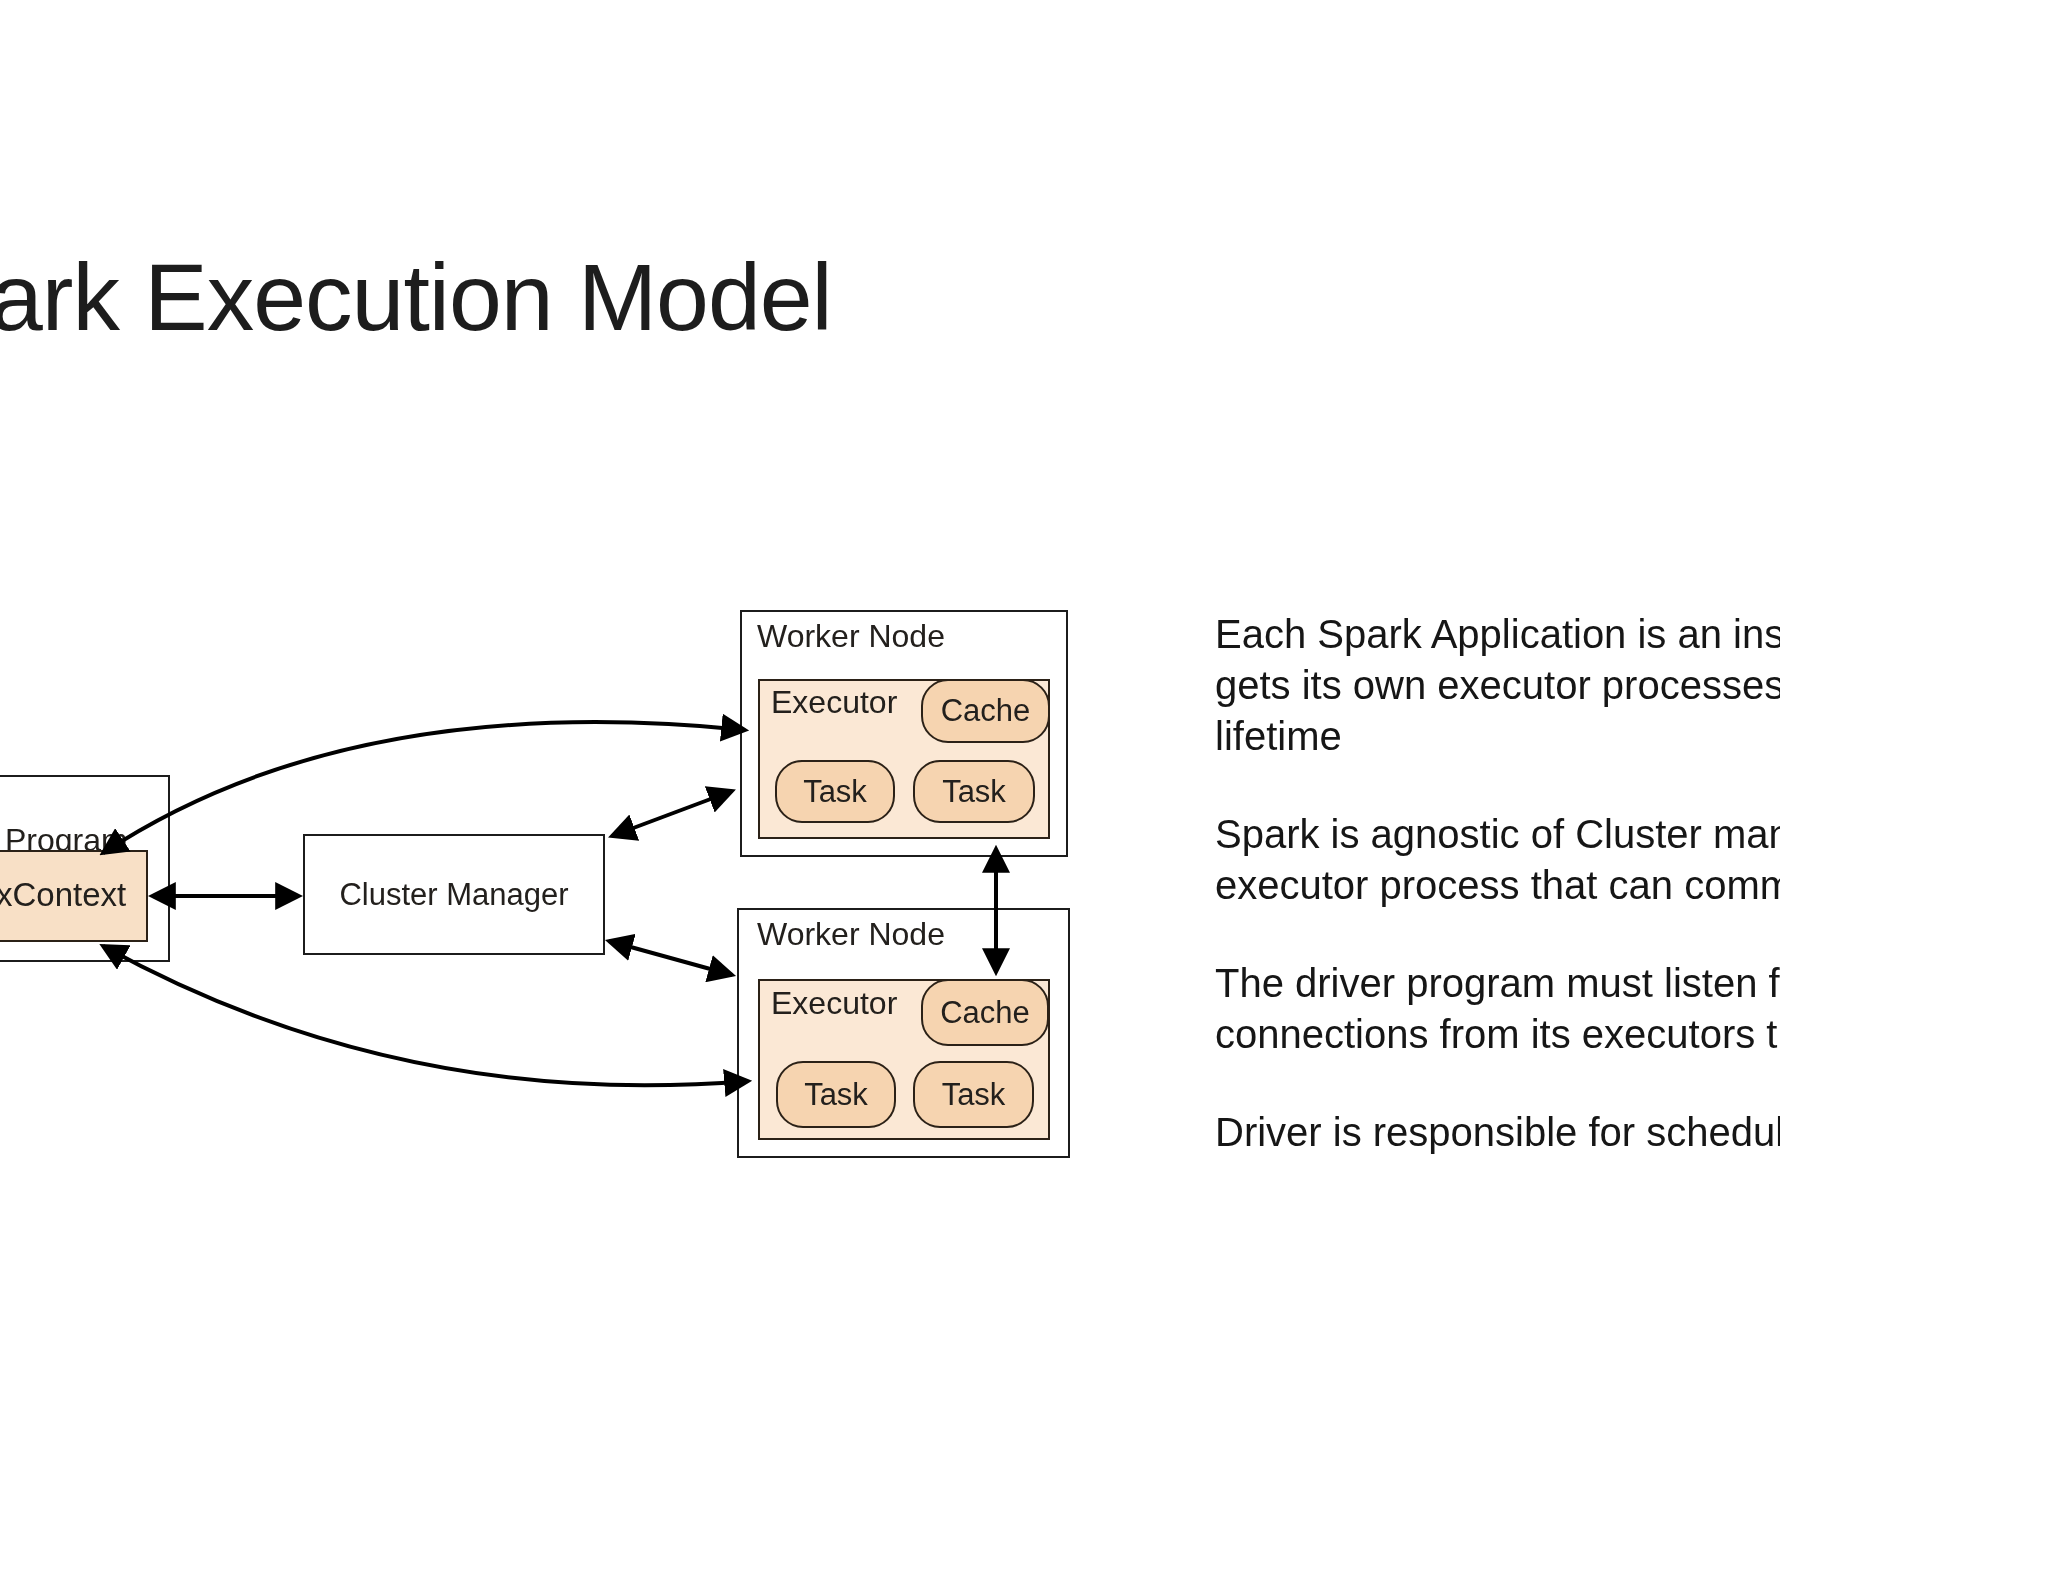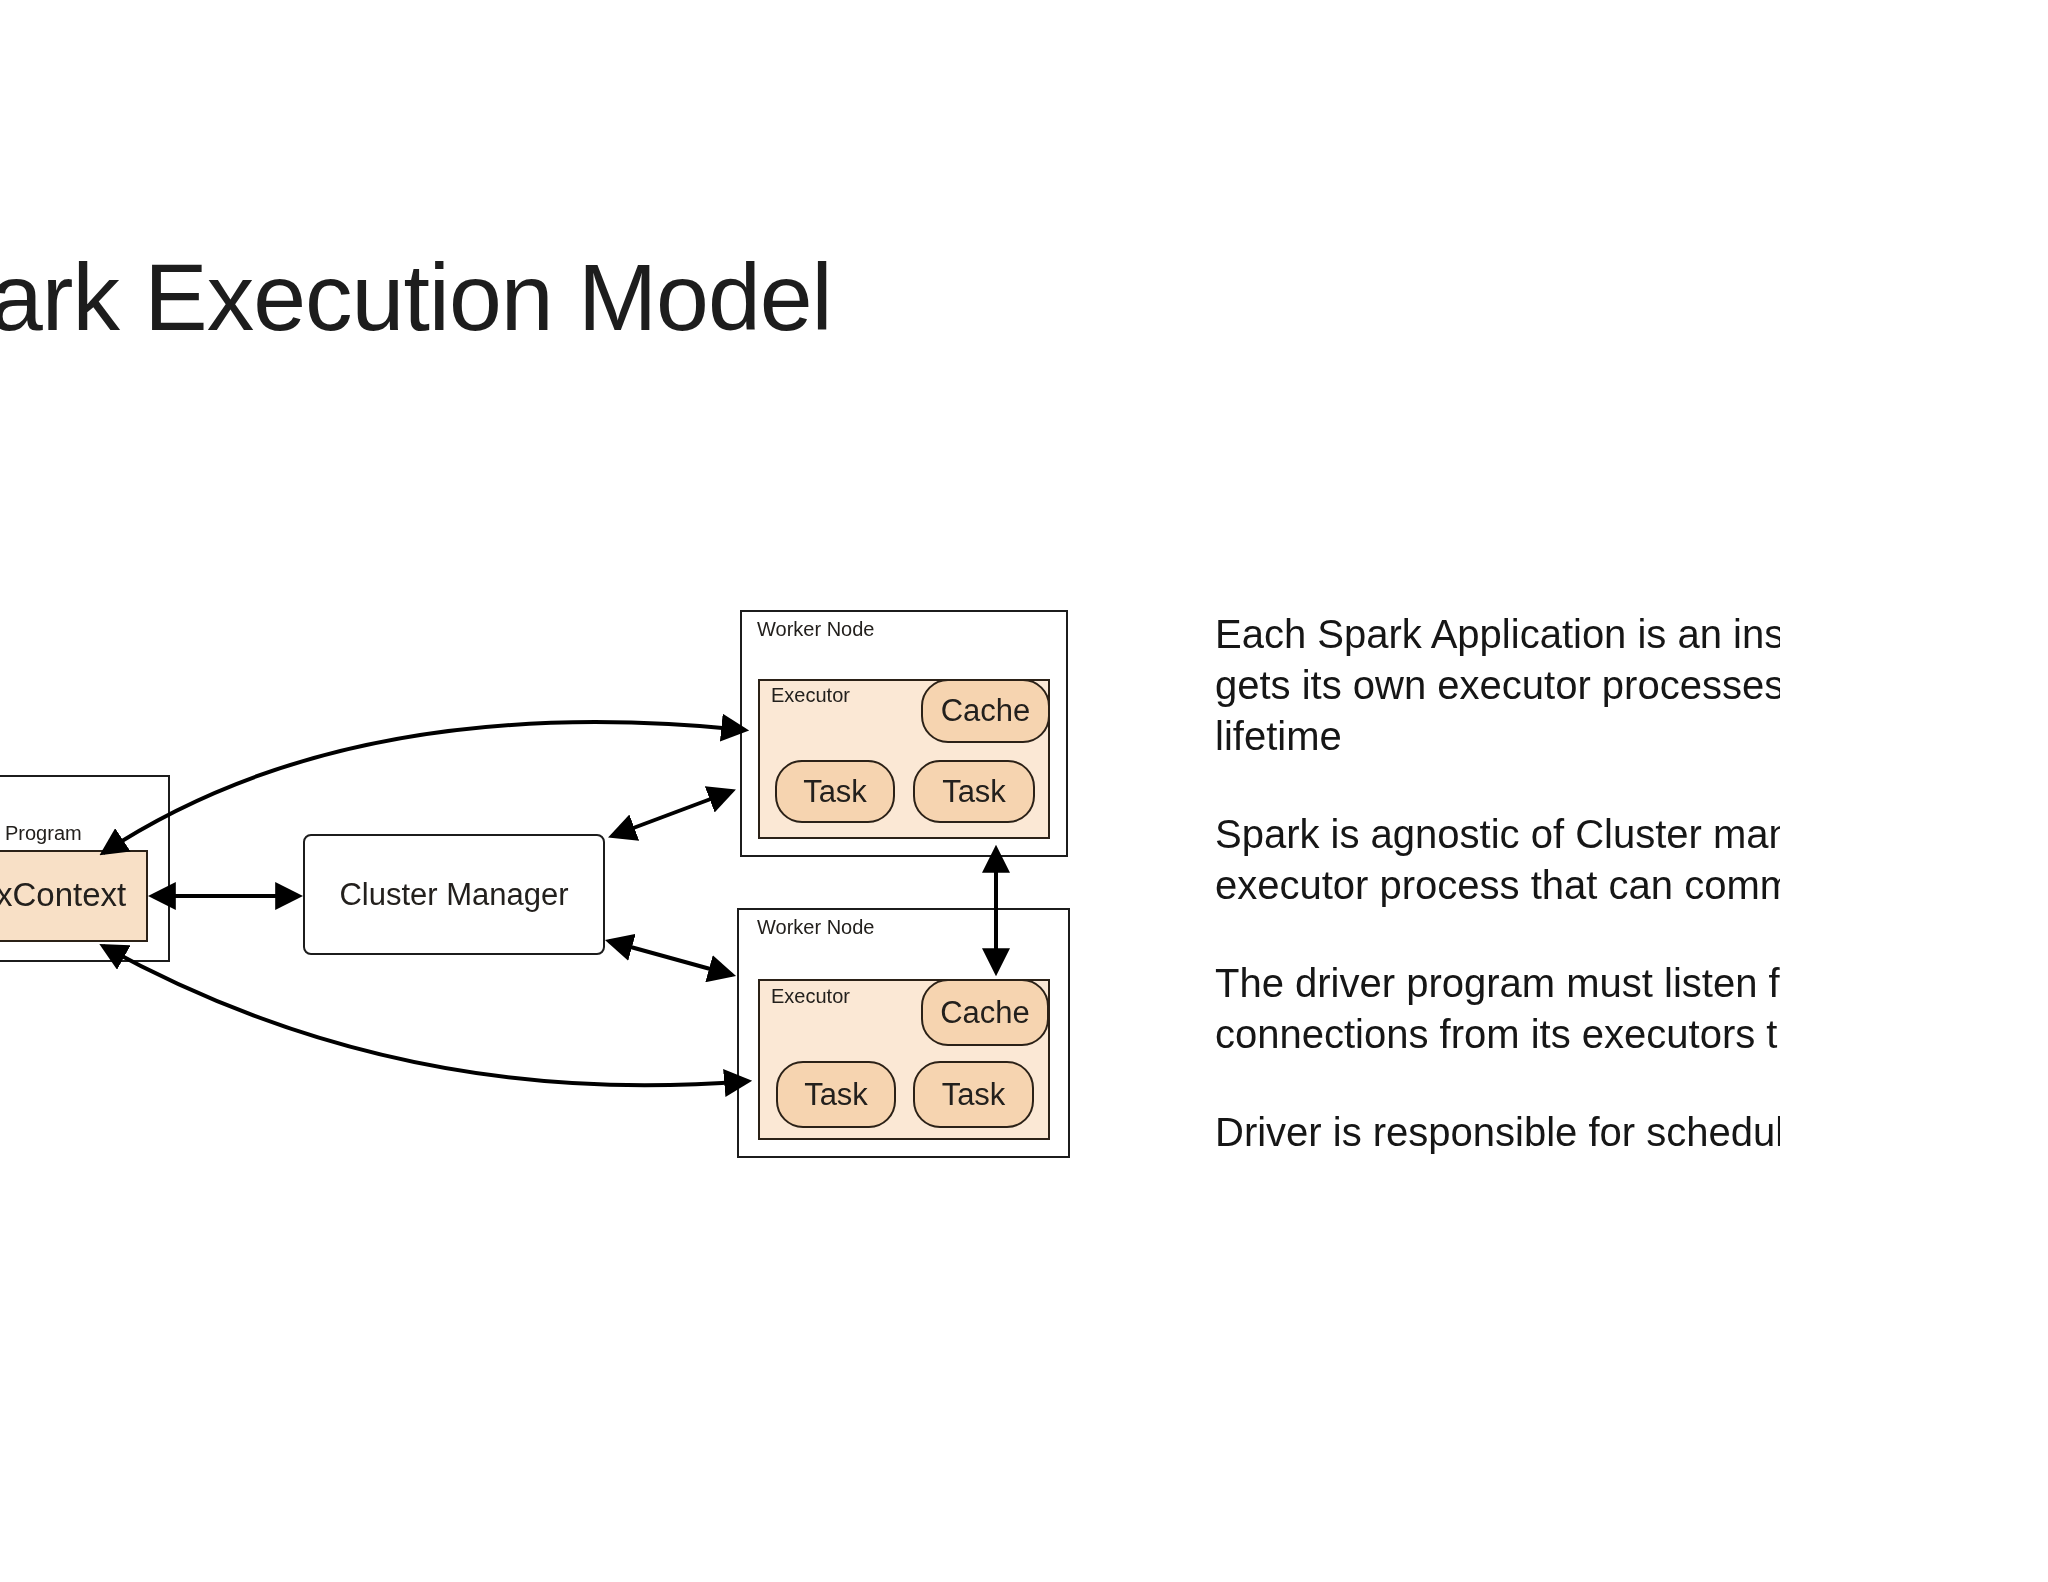--- a/index.html
+++ b/index.html
@@ -32,21 +32,21 @@
     position:absolute;
     box-sizing:border-box;
     border:2px solid var(--box-border);
     background:#ffffff;
   }
   .fill-peach{background:var(--peach);border-color:#2b2117;}
   .fill-peach-light{background:var(--peach-light);border-color:#2b2117;}
   .fill-peach-dark{background:var(--peach-dark);border-color:#2b2117;border-radius:27px;}
   .dlabel{
     position:absolute;
-    font-size:20px;
+    font-size:32px;
     color:#23201d;
     white-space:nowrap;
   }
   .center-label{
     display:flex;
     align-items:center;
     justify-content:center;
     font-size:31px;
     color:#23201d;
   }
@@ -83,21 +83,21 @@
   <h1 class="title">ark Execution Model</h1>
 
   <div>
 
     <div class="dbox z1" style="left:-80px;top:775px;width:250px;height:187px;"></div>
     <div class="dlabel z2" style="left:5px;top:822px;">Program</div>
 
     <div class="dbox fill-peach z2" style="left:-80px;top:850px;width:228px;height:92px;"></div>
     <div class="dlabel z3" style="left:-4px;top:876px;font-size:33px;">xContext</div>
 
-    <div class="dbox center-label z1" style="left:303px;top:834px;width:302px;height:121px;border-radius:8px;">
+    <div class="dbox center-label z1" style="left:303px;top:834px;width:302px;height:121px;">
       <span>Cluster Manager</span>
     </div>
 
     <div class="dbox z1" style="left:740px;top:610px;width:328px;height:247px;"></div>
     <div class="dlabel z2" style="left:757px;top:618px;">Worker Node</div>
     <div class="dbox fill-peach-light z2" style="left:758px;top:679px;width:292px;height:160px;"></div>
     <div class="dlabel z3" style="left:771px;top:684px;">Executor</div>
     <div class="dbox fill-peach-dark center-label z3" style="left:921px;top:679px;width:129px;height:64px;">
       <span>Cache</span>
     </div>

